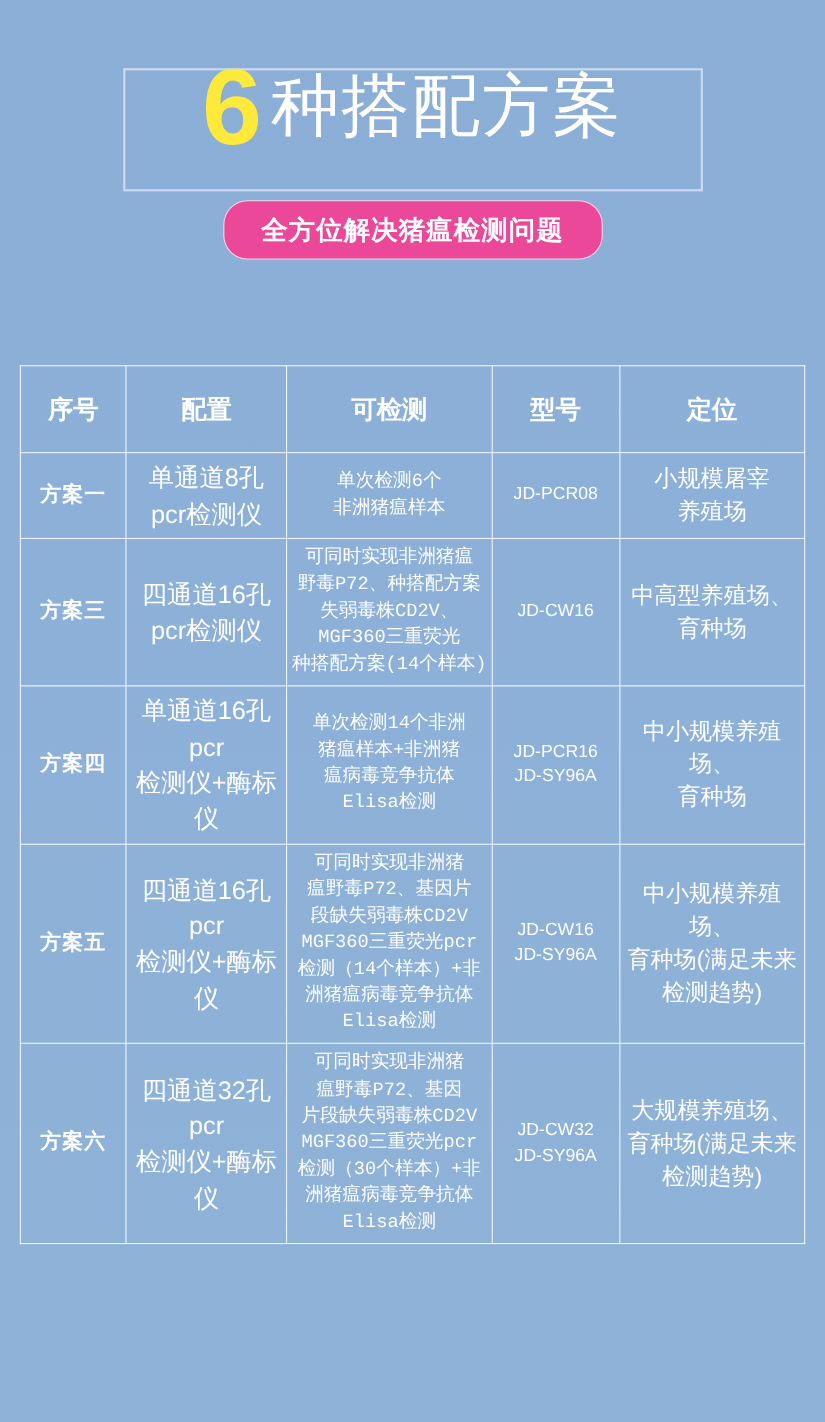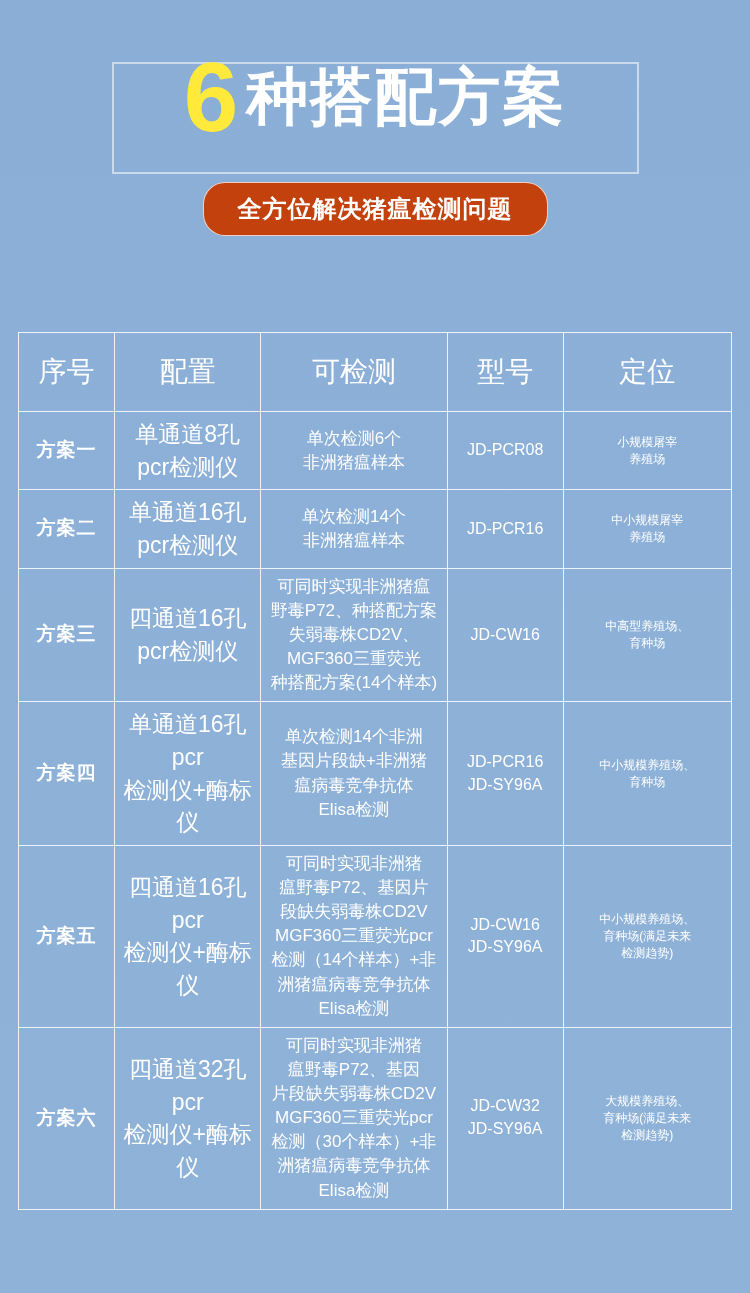--- a/index.html
+++ b/index.html
@@ -43,37 +43,37 @@
     font-size: 98px;
     font-weight: bold;
     color: #ffe93b;
     line-height: 1;
     vertical-align: middle;
     letter-spacing: 0px;
     font-family: "Liberation Sans", sans-serif;
   }
   .big-title {
     font-size: 62px;
-    font-weight: bold;
+    font-weight: normal;
     color: #ffffff;
     line-height: 1;
     vertical-align: middle;
     margin-left: 8px;
     letter-spacing: 2px;
   }
   .subtitle-wrap {
     position: absolute;
     left: 0;
     top: 182px;
     width: 750px;
     text-align: center;
   }
   .subtitle {
     display: inline-block;
-    background: #c2410c;
+    background: #ec4899;
     border: 1px solid rgba(255,255,255,0.75);
     border-radius: 22px;
     padding: 10px 34px;
     font-size: 24px;
     font-weight: bold;
     color: #ffffff;
     letter-spacing: 1px;
   }
 
   
@@ -91,39 +91,39 @@
   table.plan-table th,
   table.plan-table td {
     border: 1px solid rgba(255,255,255,0.85);
     text-align: center;
     vertical-align: middle;
     color: #ffffff;
     padding: 6px 4px;
     line-height: 1.42;
   }
   table.plan-table th {
-    font-size: 28px;
-    font-weight: normal;
+    font-size: 23px;
+    font-weight: bold;
     height: 66px;
   }
   .col-1 { width: 96px; }
   .col-2 { width: 146px; }
   .col-3 { width: 186px; }
   .col-4 { width: 116px; }
   .col-5 { width: 168px; }
 
   td.c1 {
     font-size: 19px;
     font-weight: bold;
     letter-spacing: 1px;
   }
   td.c2 { font-size: 23px; }
-  td.c3 { font-size: 17px; }
+  td.c3 { font-size: 17px; font-family: Liberation Mono, monospace; }
   td.c4 { font-size: 16px; }
-  td.c5 { font-size: 12px; }
+  td.c5 { font-size: 21px; }
 
   .cell-lines span { display: block; }
 </style>
 </head>
 <body>
 
 <div class="header">
   <div class="header-frame"></div>
   <div class="header-title-row">
     <span class="big-number">6</span><span class="big-title">种搭配方案</span>
@@ -164,38 +164,20 @@
           </td>
           <td class="c4 cell-lines">
             <span>JD-PCR08</span>
           </td>
           <td class="c5 cell-lines">
             <span>小规模屠宰</span>
             <span>养殖场</span>
           </td>
         </tr>
         <tr>
-          <td class="c1 cell-lines">方案二</td>
-          <td class="c2 cell-lines">
-            <span>单通道16孔</span>
-            <span>pcr检测仪</span>
-          </td>
-          <td class="c3 cell-lines">
-            <span>单次检测14个</span>
-            <span>非洲猪瘟样本</span>
-          </td>
-          <td class="c4 cell-lines">
-            <span>JD-PCR16</span>
-          </td>
-          <td class="c5 cell-lines">
-            <span>中小规模屠宰</span>
-            <span>养殖场</span>
-          </td>
-        </tr>
-        <tr>
           <td class="c1 cell-lines">方案三</td>
           <td class="c2 cell-lines">
             <span>四通道16孔</span>
             <span>pcr检测仪</span>
           </td>
           <td class="c3 cell-lines">
             <span>可同时实现非洲猪瘟</span>
             <span>野毒P72、种搭配方案</span>
             <span>失弱毒株CD2V、</span>
             <span>MGF360三重荧光</span>
@@ -210,21 +192,21 @@
           </td>
         </tr>
         <tr>
           <td class="c1 cell-lines">方案四</td>
           <td class="c2 cell-lines">
             <span>单通道16孔pcr</span>
             <span>检测仪+酶标仪</span>
           </td>
           <td class="c3 cell-lines">
             <span>单次检测14个非洲</span>
-            <span>基因片段缺+非洲猪</span>
+            <span>猪瘟样本+非洲猪</span>
             <span>瘟病毒竞争抗体</span>
             <span>Elisa检测</span>
           </td>
           <td class="c4 cell-lines">
             <span>JD-PCR16</span>
             <span>JD-SY96A</span>
           </td>
           <td class="c5 cell-lines">
             <span>中小规模养殖场、</span>
             <span>育种场</span>

